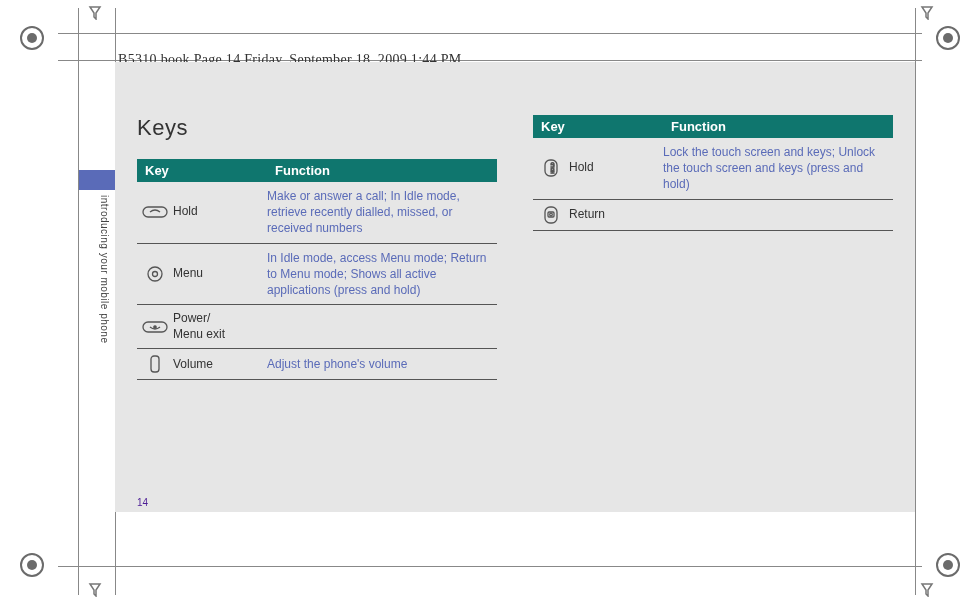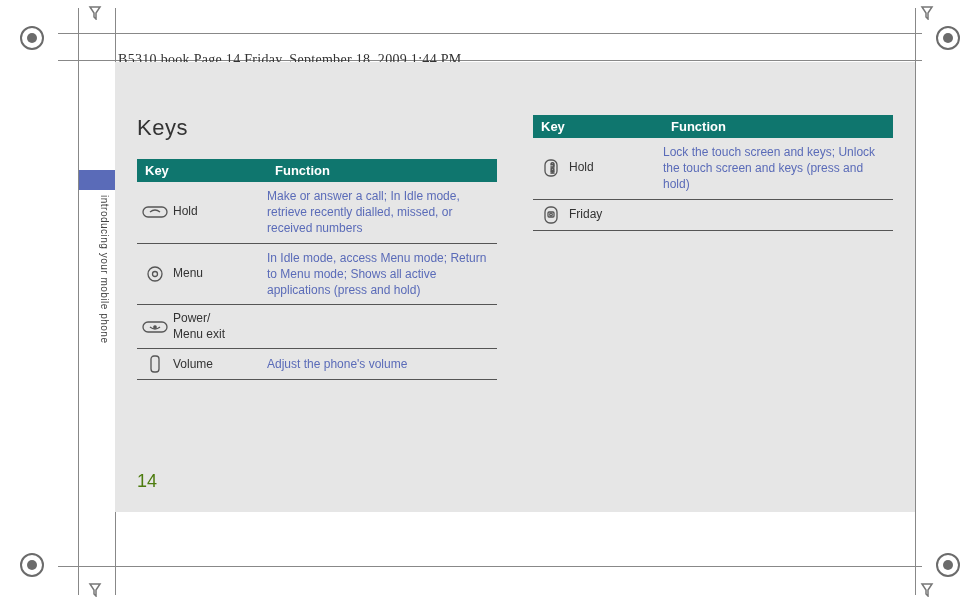--- a/index.html
+++ b/index.html
@@ -58,23 +58,23 @@
     top: 195px; left: 99px;
     writing-mode: vertical-rl;
     text-orientation: mixed;
     font-size: 10px;
     color: #444;
     letter-spacing: 0.5px;
   }
 
   .page-num {
     position: absolute;
-    bottom: 20px; left: 22px;
-    font-size: 18px;
-    color: #4d7c0f;
+    bottom: 4px; left: 22px;
+    font-size: 10px;
+    color: #4c1d95;
   }
 
   .content {
     position: absolute;
     top: 53px; left: 22px; right: 22px;
     display: flex;
     gap: 36px;
   }
   .col { flex: 1; }
 
@@ -241,20 +241,20 @@
       </div>
 
       <div class="trow">
         <div class="td-icon">
           <svg viewBox="0 0 26 18">
               <rect x="7" y="1" width="12" height="16" rx="5"></rect>
               <rect x="10" y="6" width="6" height="5" rx="1"></rect>
               <circle cx="13" cy="8.5" r="1.3"></circle>
             </svg>
         </div>
-        <div class="td-key">Friday</div>
+        <div class="td-key">Return</div>
       </div>
     </div>
   </div>
 </div>
 
 <div class="blue-tab"></div>
 <div class="side-label">introducing your mobile phone</div>
 
 </body></html>

